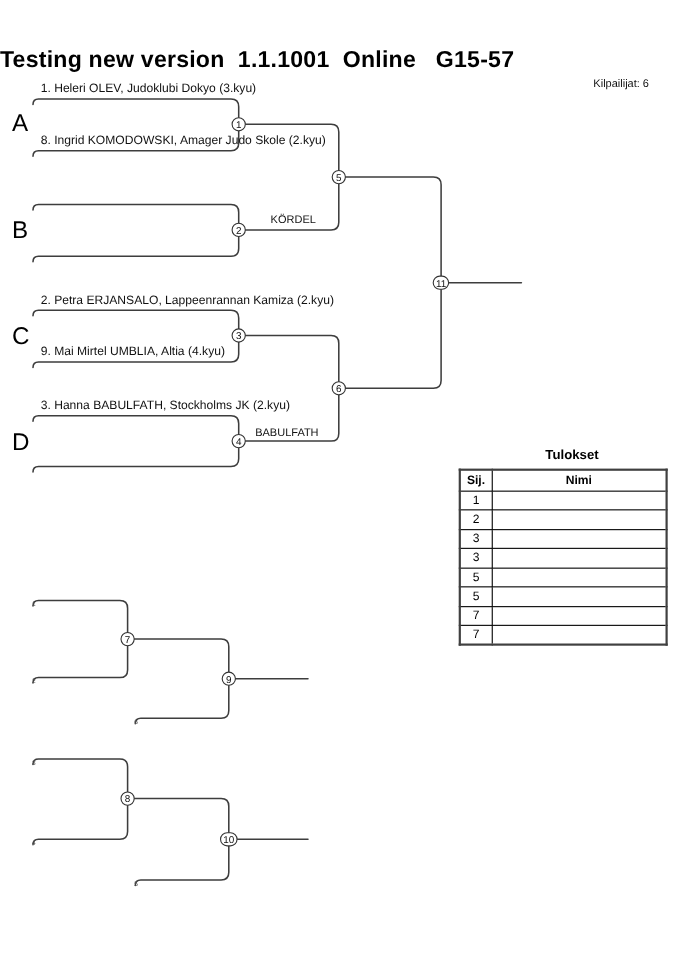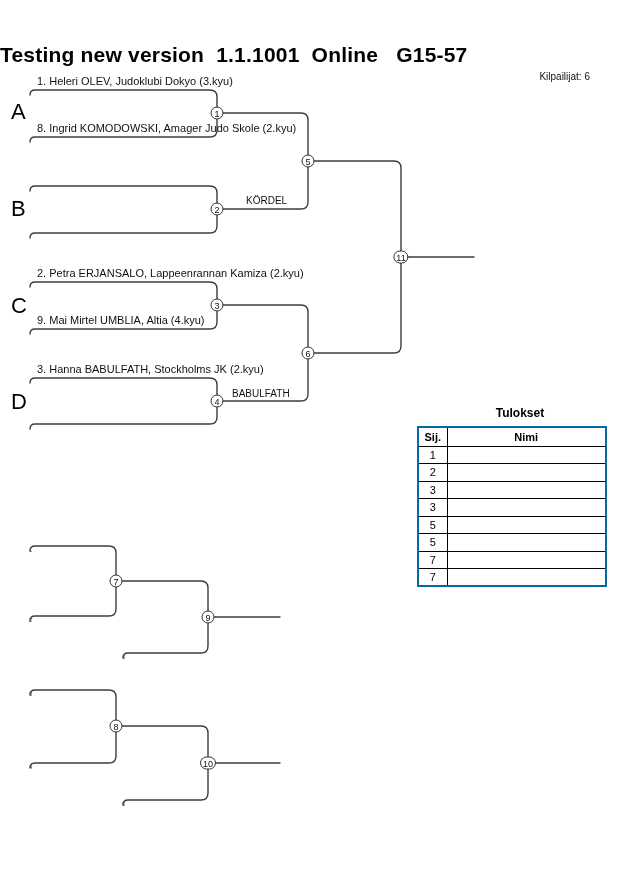--- a/index.html
+++ b/index.html
@@ -24,21 +24,21 @@
     font-size:9px; text-align:center; transform:translate(-50%,-50%);
     color:#111;
   }
   .slot-num { font-size:6px; line-height:6px; color:#555; }
   svg.lines { position:absolute; left:0; top:0; }
 
   .results { left:417px; top:406px; width:206px; }
   .results-title { text-align:center; font-weight:bold; font-size:12px; margin-bottom:6px; }
   table.results-table {
     border-collapse:collapse; width:190px; table-layout:fixed;
-    border:2px solid #0369a1;
+    border:2px solid #404040;
   }
   .results-table th, .results-table td { border:1px solid #000; }
   .results-table th { height:19px; font-size:11px; font-weight:bold; text-align:center; }
   .results-table td { height:17.5px; font-size:11px; }
   .results-table td.place { text-align:center; }
   .results-table col.c-place { width:29px; }
 </style>
 </head>
 <body>
 

